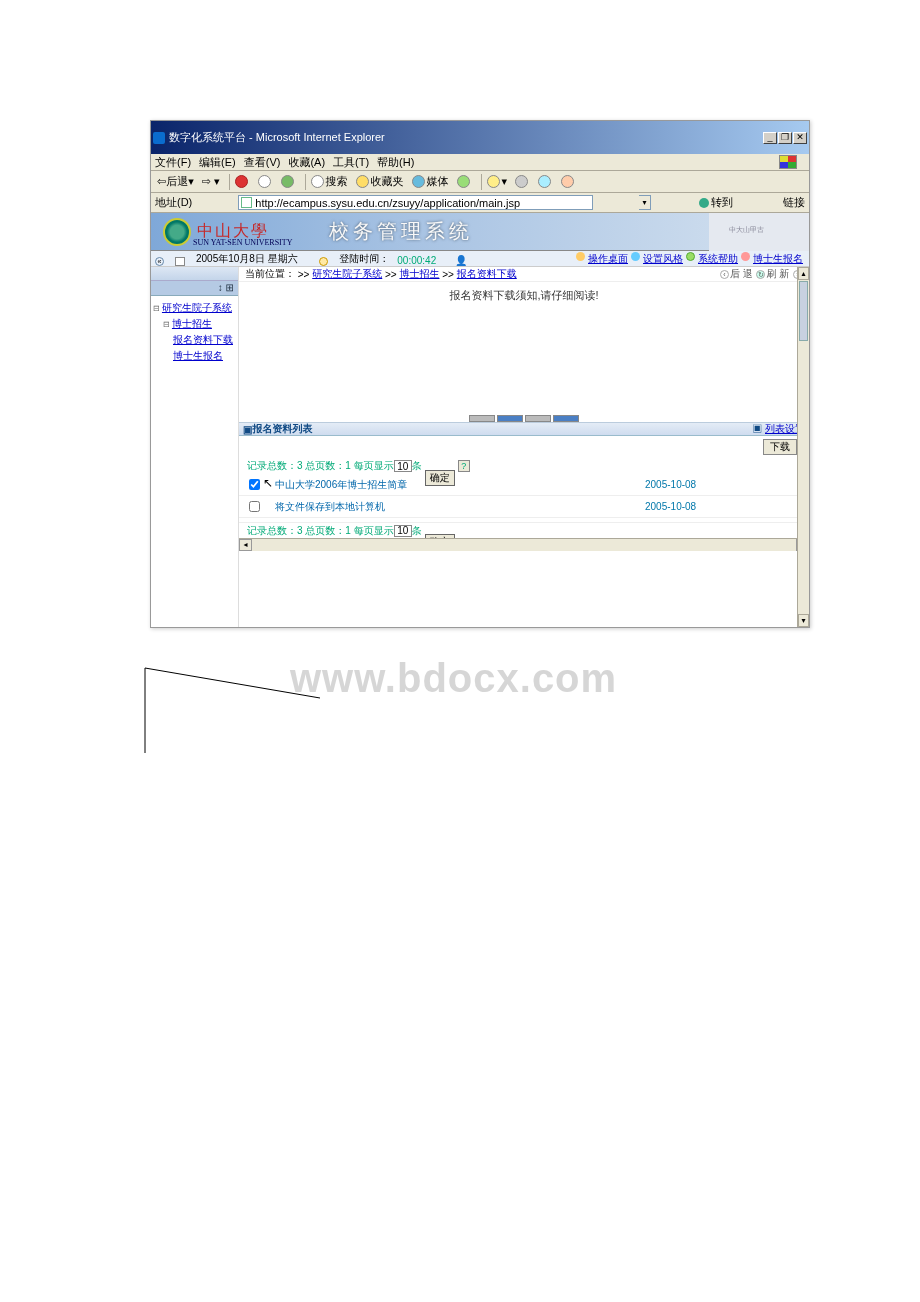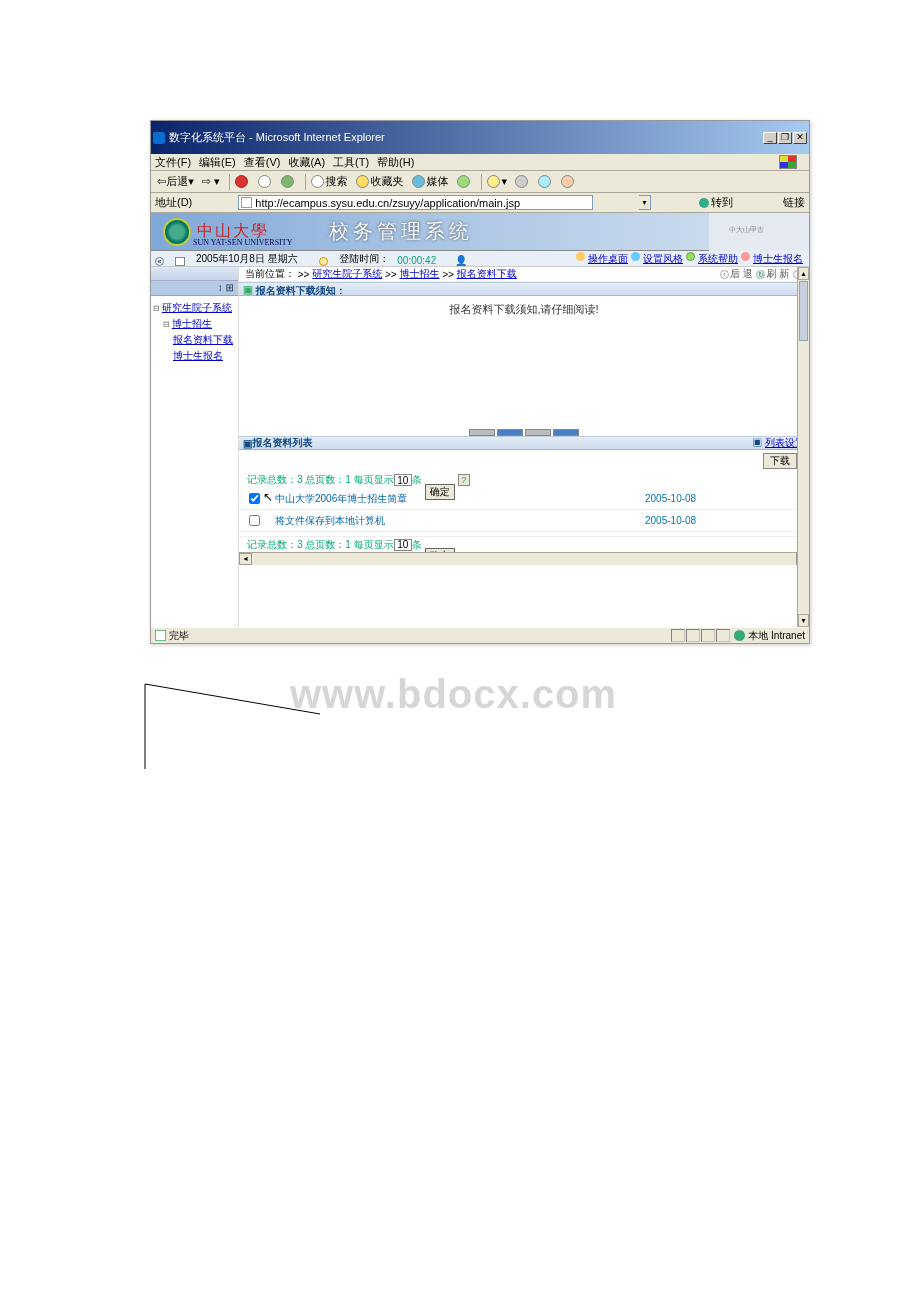--- a/index.html
+++ b/index.html
@@ -377,21 +377,20 @@
           <span>&gt;&gt;</span>&nbsp;<a href="#">研究生院子系统</a>&nbsp;
           <span>&gt;&gt;</span>&nbsp;<a href="#">博士招生</a>&nbsp;
           <span>&gt;&gt;</span>&nbsp;<a href="#">报名资料下载</a>
           <div class="crumb-right">
             <span class="nav-btn">‹</span><span>后 退</span>
             <span class="nav-btn" style="background:#cfe">↻</span><span>刷 新</span>
             <span class="nav-btn">›</span>
           </div>
         </div>
 
-        <div class="panel-head">报名资料下载须知：</div>
         <div class="notice-body">
           <span>报名资料下载须知,请仔细阅读!</span>
           <div class="tabs-strip">
             <div class="tab-bit"></div>
               <div class="tab-bit blue"></div>
               <div class="tab-bit"></div>
               <div class="tab-bit blue"></div>
           </div>
         </div>
 
@@ -440,34 +439,20 @@
         </div>
 
         <div class="main-scroll">
           <div class="scroll-btn" style="top:0">▴</div>
           <div class="scroll-thumb"></div>
           <div class="scroll-btn" style="bottom:0">▾</div>
         </div>
       </div>
     </div>
 
-    <div class="statusbar">
-      <span class="doc-icon" style="width:11px;height:11px;background:#fff;border:1px solid #6b8;margin-right:3px;"></span>
-      <span>完毕</span>
-      <div class="cells">
-        <div class="cell"></div>
-          <div class="cell"></div>
-          <div class="cell"></div>
-          <div class="cell"></div>
-      </div>
-      <div class="zone">
-        <span class="zone-icon"></span>
-        <span>本地 Intranet</span>
-      </div>
-    </div>
   </div>
 
   <div class="below">
     <div class="watermark">www.bdocx.com</div>
     <svg class="pointer" width="190" height="100">
       <path d="M5 95 L5 10 L180 40" fill="none" stroke="#000" stroke-width="1"></path>
     </svg>
   </div>
 </div>
 

